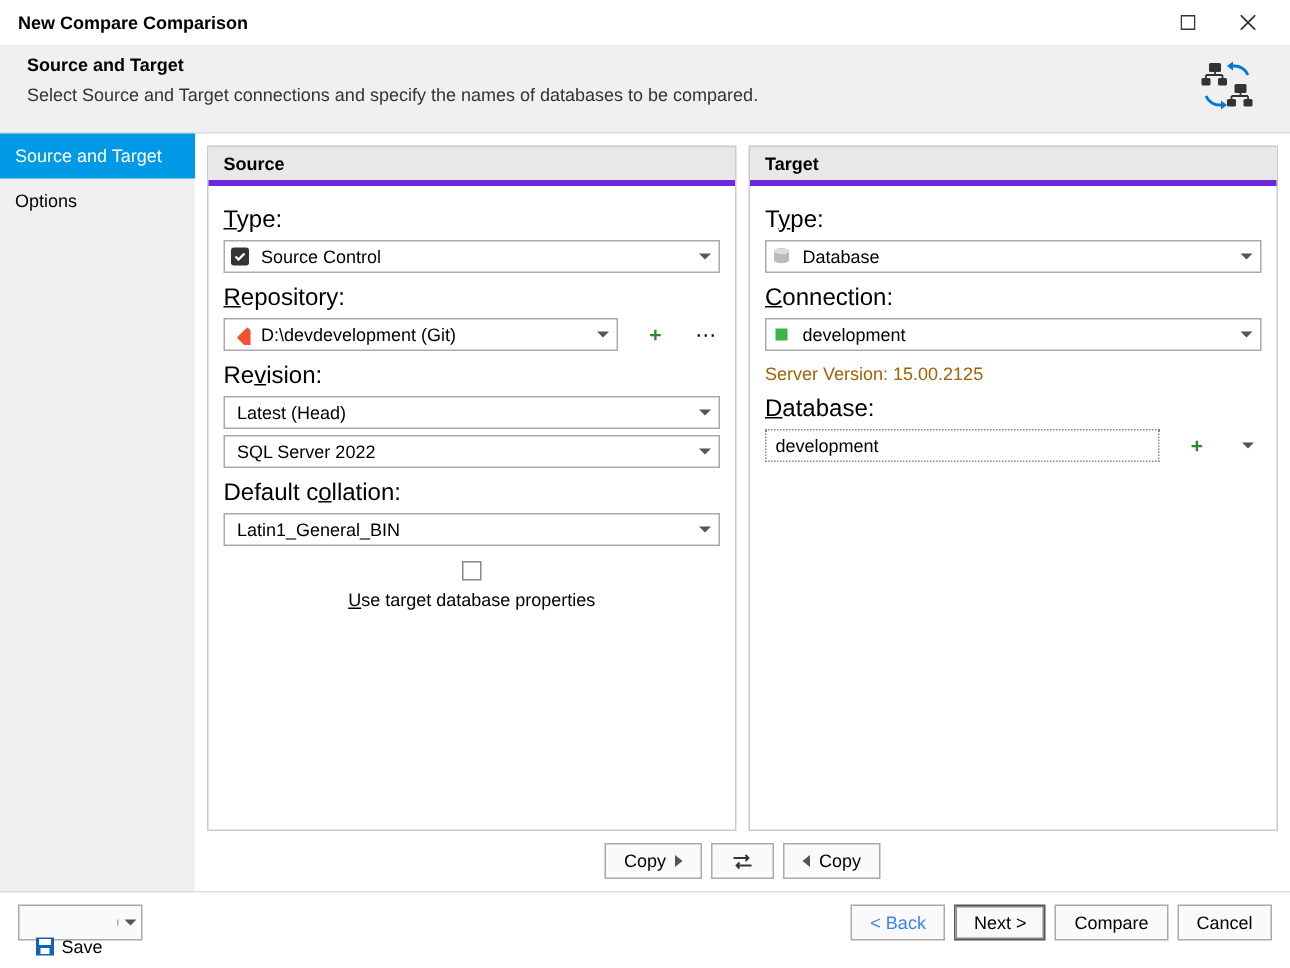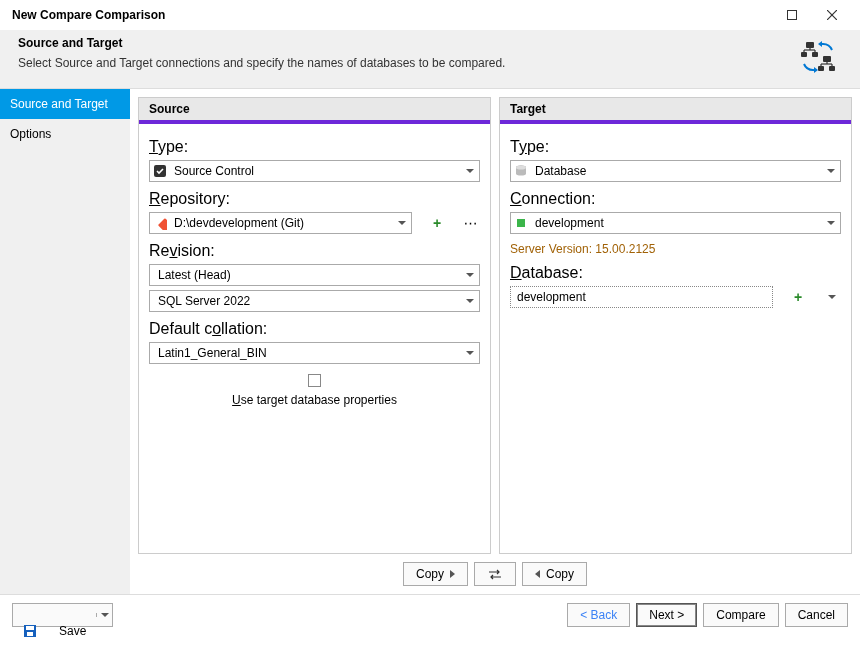--- a/index.html
+++ b/index.html
@@ -52,21 +52,21 @@
     .copy-bar { display: flex; justify-content: center; gap: 6px; }
     .btn { border: 1px solid #aaa; background: #fafafa; height: 24px; padding: 0 12px; display: flex; align-items: center; justify-content: center; gap: 6px; cursor: pointer; font-size: 12px; min-width: 60px; }
     .btn.disabled { color: #3b82f6; }
     .btn.default { border: 1px solid #555; box-shadow: inset 0 0 0 1px #888; }
 
     .footer { border-top: 1px solid #ddd; padding: 8px 12px; display: flex; align-items: center; }
     .footer-left { display: flex; gap: 2px; }
     .footer-right { flex: 1; display: flex; justify-content: flex-end; gap: 6px; }
 
     .save-btn { border: 1px solid #aaa; background: #fafafa; height: 24px; display: flex; align-items: center; cursor: pointer; }
-    .save-main { padding: 0 10px; display: flex; align-items: center; gap: 22px; margin-top: 31px; }
+    .save-main { padding: 0 10px; display: flex; align-items: center; gap: 4px; margin-top: 31px; }
     .save-drop { border-left: 1px solid #aaa; width: 16px; display: flex; align-items: center; justify-content: center; }
 
     .tri-right { width: 0; height: 0; border-top: 4px solid transparent; border-bottom: 4px solid transparent; border-left: 5px solid #555; }
     .tri-left { width: 0; height: 0; border-top: 4px solid transparent; border-bottom: 4px solid transparent; border-right: 5px solid #555; }
   </style>
 </head>
 <body>
 
 <div class="titlebar">
   <span class="titlebar-text">New Compare Comparison</span>

